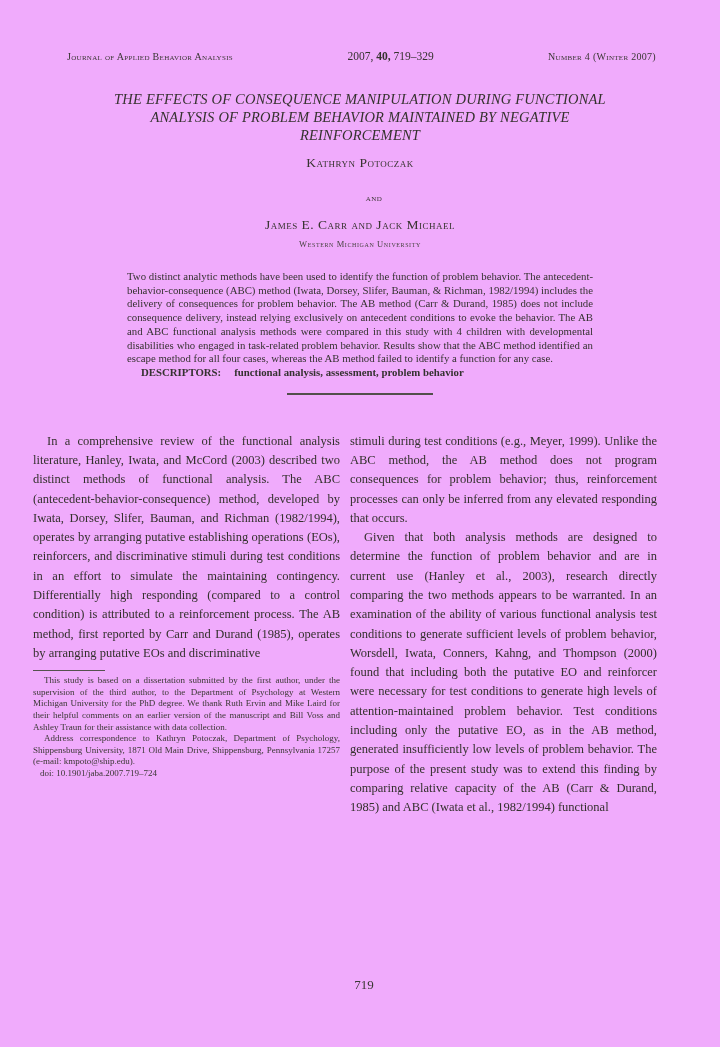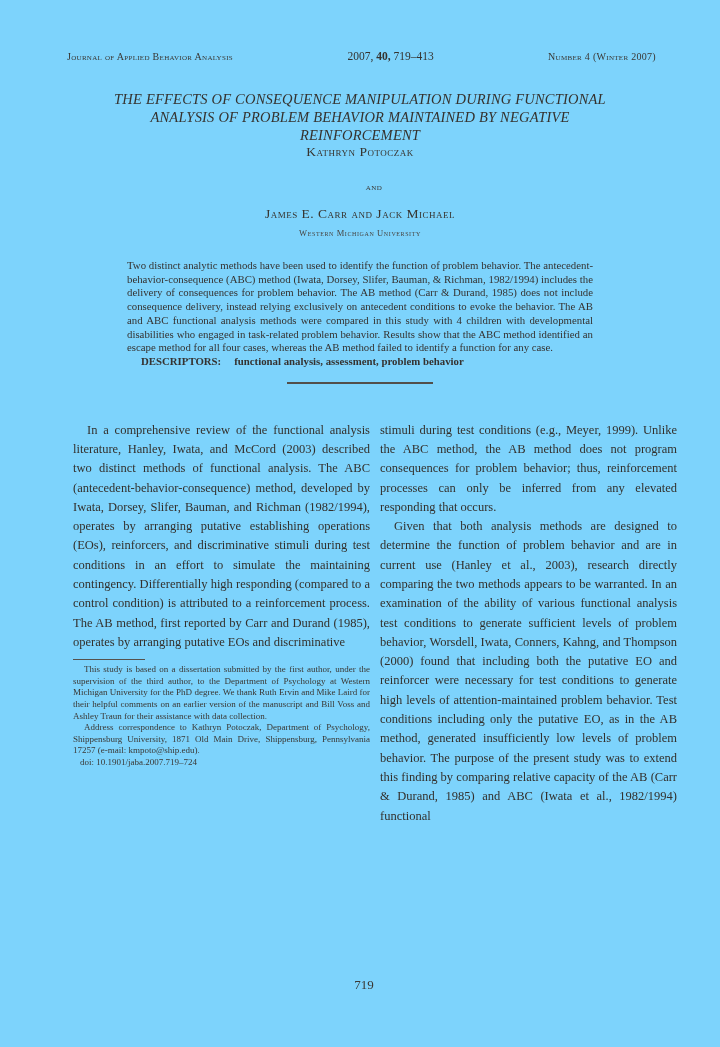--- a/index.html
+++ b/index.html
@@ -1,21 +1,21 @@
 <!DOCTYPE html>
 <html><head>
 <meta charset="utf-8">
 <style>
   html, body { margin: 0; padding: 0; background: #ffffff; }
   .page {
     position: relative;
     width: 720px;
     height: 1047px;
     margin: 0 auto;
-    background: #7dd3fc;
+    background: #f0abfc;
     font-family: "Liberation Serif", "DejaVu Serif", serif;
     color: #302d2a;
     overflow: hidden;
   }
   
   .masthead {
     display: flex;
     justify-content: space-between;
     align-items: baseline;
     padding: 50px 64px 0 67px;
@@ -42,20 +42,21 @@
     font-size: 14.5px;
     line-height: 18px;
     letter-spacing: 0.2px;
     color: #35322e;
   }
   .authors { text-align: center; }
   .author-name {
     font-variant: small-caps;
     font-size: 13.5px;
     letter-spacing: 0.5px;
+    margin-top: 11px;
     color: #37342f;
   }
   .author-name.second { margin-top: 14px; }
   .affiliation {
     font-variant: small-caps;
     font-size: 8.5px;
     letter-spacing: 0.6px;
     margin-top: 6px;
     color: #474440;
   }
@@ -83,21 +84,21 @@
   .divider {
     width: 146px;
     height: 2px;
     background: #524f4b;
     margin: 13px auto 0;
   }
   
   .columns {
     display: flex;
     gap: 10px;
-    padding: 37px 43px 0 73px;
+    padding: 37px 43px 0 33px;
   }
   .col {
     width: 307px;
     font-size: 12.5px;
     line-height: 19.3px;
     text-align: justify;
     color: #33302c;
   }
   .col p { margin: 0; }
   .col p.indent { text-indent: 14px; }
@@ -131,21 +132,21 @@
     color: #3a3733;
   }
 </style>
 </head>
 <body>
 
 <div class="page">
 
   <div class="masthead">
     <span class="small-caps">Journal of Applied Behavior Analysis</span>
-    <span class="cite"><span>2007, </span><b>40,</b><span> 719–413</span></span>
+    <span class="cite"><span>2007, </span><b>40,</b><span> 719–329</span></span>
     <span class="small-caps">Number 4 (Winter 2007)</span>
   </div>
 
   <h1 class="title">THE EFFECTS OF CONSEQUENCE MANIPULATION DURING FUNCTIONAL ANALYSIS OF PROBLEM BEHAVIOR MAINTAINED BY NEGATIVE REINFORCEMENT</h1>
 
   <div class="authors">
     <div class="author-name">Kathryn Potoczak</div>
     <div class="conjunction">and</div>
     <div class="author-name second">James E. Carr and Jack Michael</div>
     <div class="affiliation">Western Michigan University</div>

